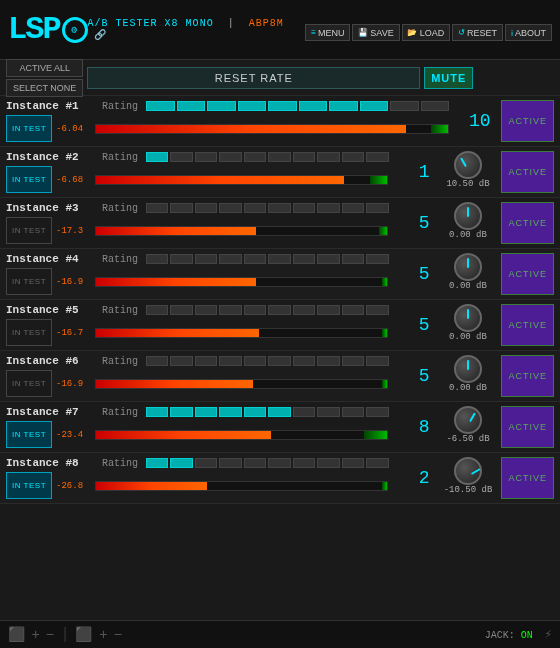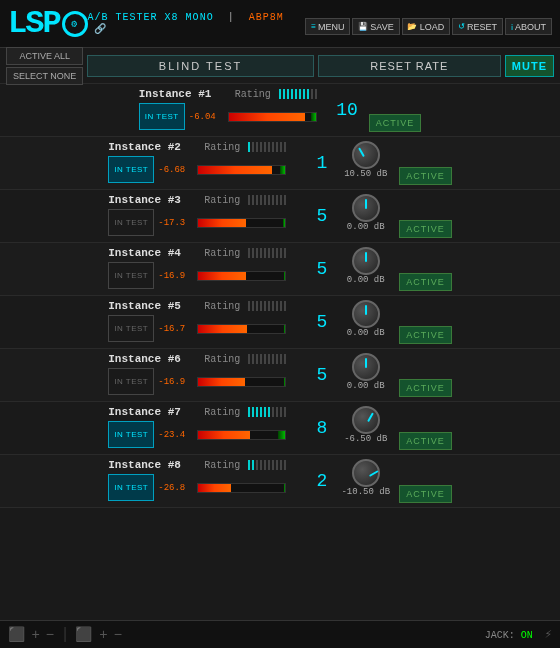--- a/index.html
+++ b/index.html
@@ -13,21 +13,21 @@
     }
 
     
     .header {
       background: #111;
       display: flex;
       align-items: center;
       justify-content: space-between;
       padding: 4px 8px;
       border-bottom: 1px solid #333;
-      height: 48px;
+      height: 60px;
     }
     .logo {
       display: flex;
       align-items: center;
     }
     .logo-text {
       font-size: 32px;
       font-weight: bold;
       color: #00e5ff;
       letter-spacing: -2px;
@@ -127,21 +127,20 @@
     }
 
     
     .instance-row {
       background: #1c1c1c;
       border-bottom: 1px solid #2a2a2a;
       padding: 4px 6px;
       display: flex;
       flex-direction: column;
       gap: 3px;
-      align-items: center;
     }
     .instance-row:nth-child(odd) { background: #1a1a1a; }
 
     .inst-top {
       display: flex;
       align-items: center;
       gap: 6px;
     }
     .inst-name {
       font-size: 11px;
@@ -216,24 +215,23 @@
       border: 1px solid #2a4a2a;
       color: #4a8a4a;
       font-size: 9px;
       padding: 3px 6px;
       cursor: pointer;
       min-width: 42px;
       text-align: center;
       letter-spacing: 1px;
     }
     .active-btn.on {
-      background: #14532d;
+      background: #4c1d95;
       border-color: #3a7a3a;
       color: #5aaa5a;
-      margin-top: 26px;
     }
 
     .inst-bottom {
       display: flex;
       align-items: center;
       gap: 4px;
     }
     .in-test-btn {
       font-size: 8px;
       padding: 8px 5px;
@@ -356,21 +354,20 @@
       <button class="menu-btn"><span class="icon">ℹ</span> ABOUT</button>
     </div>
   </div>
 </div>
 
 <div class="toolbar">
   <div style="display:flex;flex-direction:column;gap:2px;">
     <button class="select-btn">ACTIVE ALL</button>
     <button class="select-btn">SELECT NONE</button>
   </div>
-  <button class="blind-test-btn">BLIND TEST</button>
   <button class="reset-rate-btn">RESET RATE</button>
   <button class="mute-btn">MUTE</button>
 </div>
 
 <div class="instances-scroll" id="instances-container">
 <div class="instance-row">
     <div class="inst-main">
       <div class="inst-left">
         <div class="inst-top">
           <span class="inst-name">Instance #1</span>

